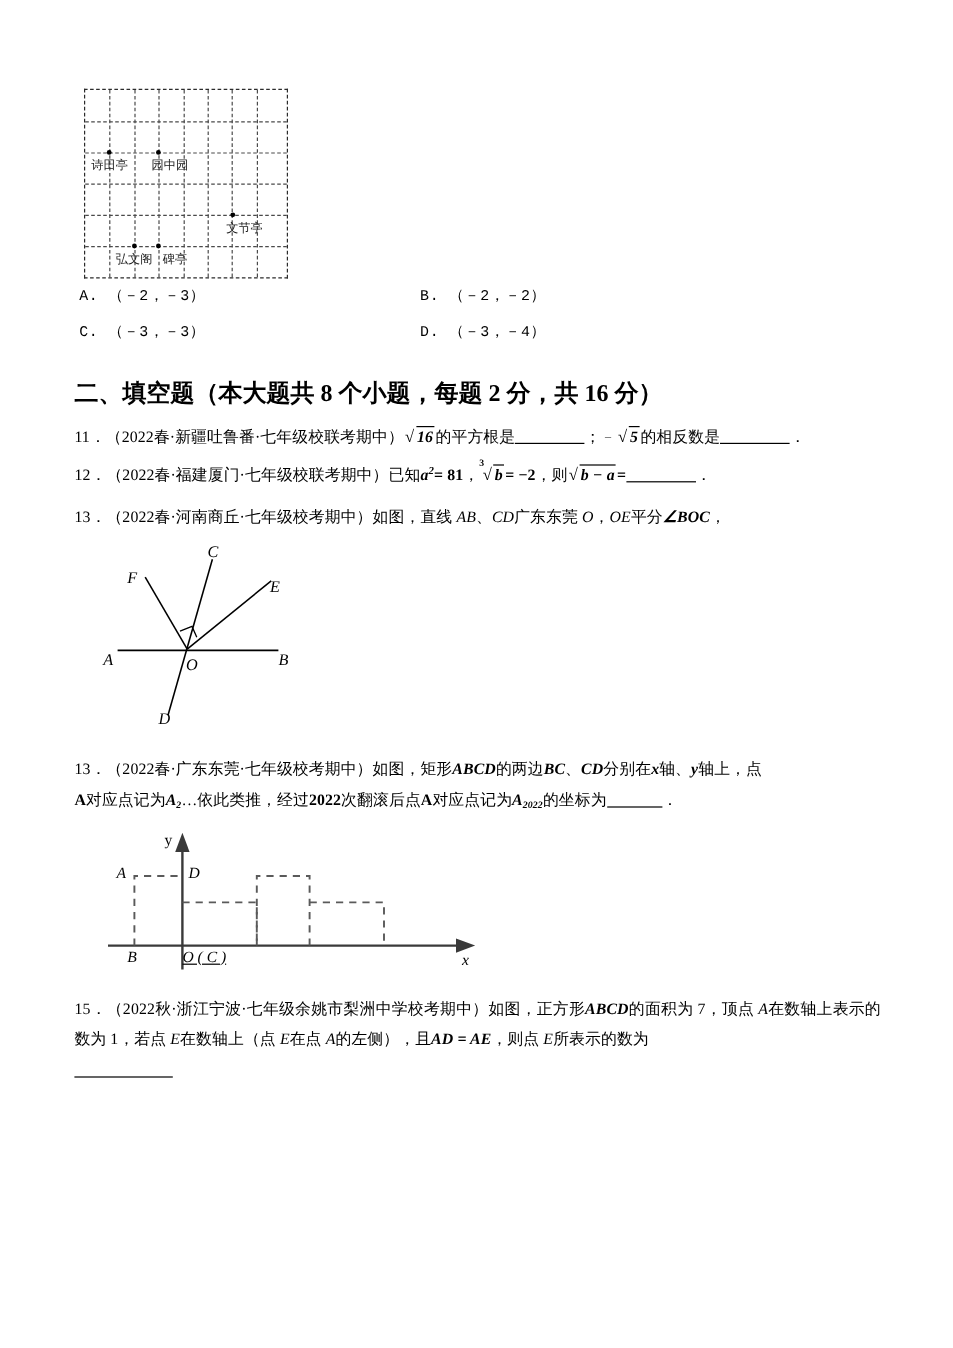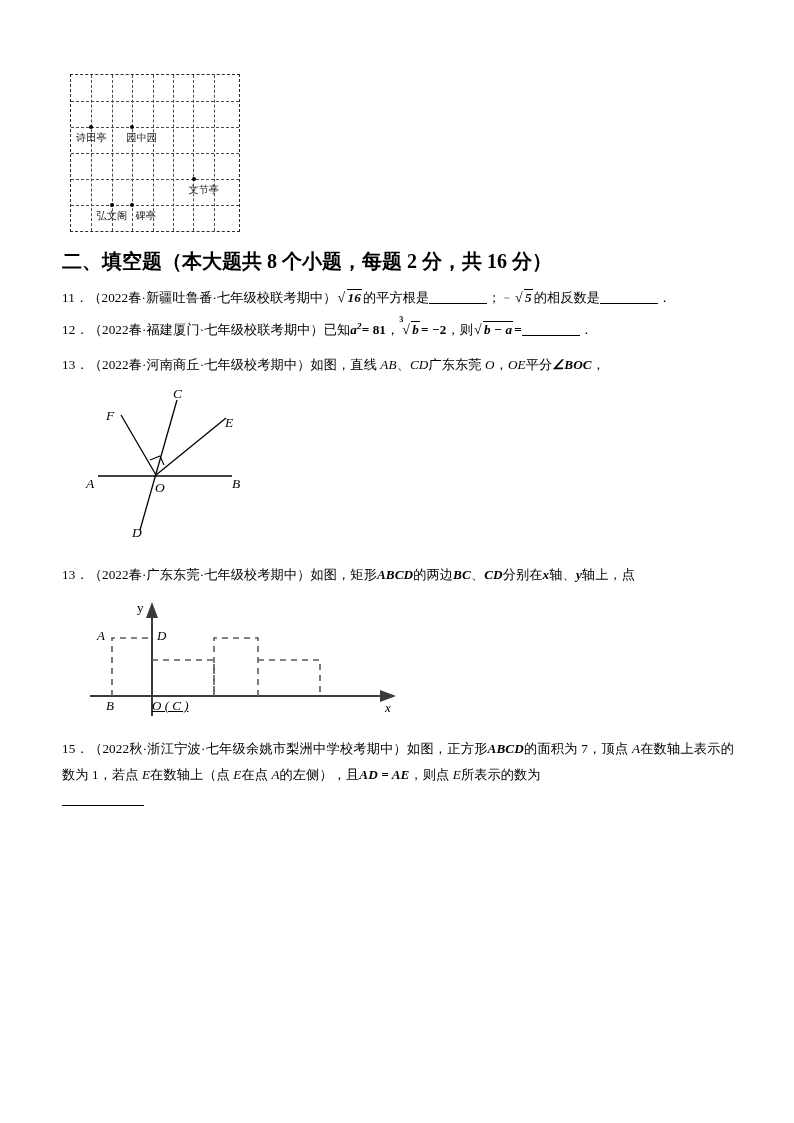--- a/index.html
+++ b/index.html
@@ -225,20 +225,38 @@
       <div class="pt" style="left:24.28%; top:83.33%"></div>
       <div class="pt" style="left:36.42%; top:83.33%"></div>
 
       <div class="glabel" style="left:12.14%; top:35.6%">诗田亭</div>
       <div class="glabel" style="left:42.0%; top:35.6%">园中园</div>
       <div class="glabel" style="left:79.0%; top:69.0%">文节亭</div>
       <div class="glabel" style="left:24.28%; top:85.6%">弘文阁</div>
       <div class="glabel" style="left:44.5%; top:85.6%">碑亭</div>
     </div>
 
+    <div class="options">
+      <div class="opt opt-a">
+        <span>A.</span>
+        <span>（－2，－3）</span>
+      </div>
+      <div class="opt opt-b">
+        <span>B.</span>
+        <span>（－2，－2）</span>
+      </div>
+      <div class="opt opt-c">
+        <span>C.</span>
+        <span>（－3，－3）</span>
+      </div>
+      <div class="opt opt-d">
+        <span>D.</span>
+        <span>（－3，－4）</span>
+      </div>
+    </div>
 
     <div class="section-head">二、填空题（本大题共 8 个小题，每题 2 分，共 16 分）</div>
 
     <div class="qline">
       <span>11．</span><span>（2022春·新疆吐鲁番·七年级校联考期中）</span><span class="sqrt"><span class="rad">16</span></span><span>的平方根是</span><span class="blank-m"></span><span>；</span><span>﹣</span><span class="sqrt"><span class="rad">5</span></span><span>的相反数是</span><span class="blank-m"></span><span>．</span>
     </div>
 
     <div class="spacer-6"></div>
 
     <div class="qline">
@@ -271,20 +289,23 @@
       <div class="lbl" style="left:160px; top:88px;">B</div>
       <div class="lbl" style="left:83px; top:92px;">O</div>
       <div class="lbl" style="left:60px; top:137px;">D</div>
     </div>
 
     <div class="spacer-14"></div>
 
     <div class="qline">
       <span>13．</span><span>（2022春·广东东莞·七年级校考期中）</span><span>如图，矩形</span><span class="bi">ABCD</span><span>的两边</span><span class="bi">BC</span><span>、</span><span class="bi">CD</span><span>分别在</span><span class="bi">x</span><span>轴、</span><span class="bi">y</span><span>轴上，点</span>
     </div>
+    <div class="qline">
+      <span class="bold">A</span><span>对应点记为</span><span class="bi">A</span><sub class="sb">2</sub><span>…依此类推，经过</span><span class="bold">2022</span><span>次翻滚后点</span><span class="bold">A</span><span>对应点记为</span><span class="bi">A</span><sub class="sb">2022</sub><span>的坐标为</span><span class="blank-s"></span><span>．</span>
+    </div>
 
     <div class="coordfig">
       <svg width="330" height="128" viewBox="0 0 330 128">
 
         <line x1="10" y1="98" x2="300" y2="98" stroke="#3a3a3a" stroke-width="2"></line>
         <polygon points="300,92 316,98 300,104" fill="#3a3a3a"></polygon>
 
         <line x1="72" y1="118" x2="72" y2="20" stroke="#3a3a3a" stroke-width="2"></line>
         <polygon points="66,20 72,4 78,20" fill="#3a3a3a"></polygon>
 

